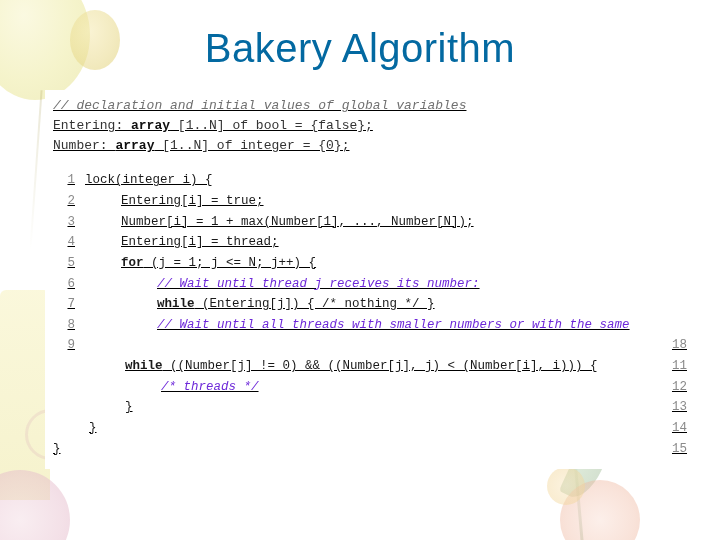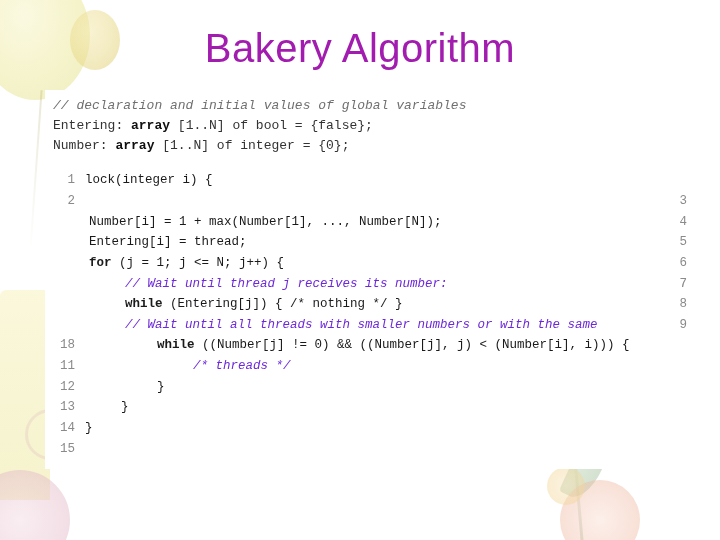--- a/index.html
+++ b/index.html
@@ -115,30 +115,31 @@
     width: 100%;
     height: 100%;
   }
   h1.title {
     margin: 0;
     padding: 26px 0 10px 0;
     text-align: center;
     font-family: Verdana, Geneva, sans-serif;
     font-weight: 400;
     font-size: 40px;
-    color: #a21caf;
+    color: #0369a1;
     letter-spacing: 0.5px;
   }
   .code-block {
     position: absolute;
     top: 90px;
     left: 45px;
     right: 25px;
     background: #ffffff;
     padding: 6px 8px 10px 8px;
+    text-decoration: underline;
   }
   .decl {
     font-family: 'Courier New', monospace;
     font-size: 13px;
     line-height: 1.55;
     color: #333;
     margin-bottom: 14px;
   }
   .decl .kw { font-weight: bold; color: #0f0f0f; }
   .decl .cm { color: #707070; font-style: italic; }
@@ -187,20 +188,21 @@
       </div>
       <div>
         <span>Number: </span><span class="kw">array</span><span> [1..N] of integer = {0};</span>
       </div>
     </div>
 
     <div class="listing" id="listing">
         <div class="ln">1</div>
         <div class="code "><span>lock(integer i) {</span></div>
         <div class="ln">2</div>
+        <div class="code ind1"><span>Entering[i] = true;</span></div>
         <div class="ln">3</div>
         <div class="code ind1"><span>Number[i] = 1 + max(Number[1], ..., Number[N]);</span></div>
         <div class="ln">4</div>
         <div class="code ind1"><span>Entering[i] = thread;</span></div>
         <div class="ln">5</div>
         <div class="code ind1"><span class="kw">for</span><span> (j = 1; j &lt;= N; j++) {</span></div>
         <div class="ln">6</div>
         <div class="code ind2"><span class="cm">// Wait until thread j receives its number:</span></div>
         <div class="ln">7</div>
         <div class="code ind2"><span class="kw">while</span><span> (Entering[j]) { /* nothing */ }</span></div>

